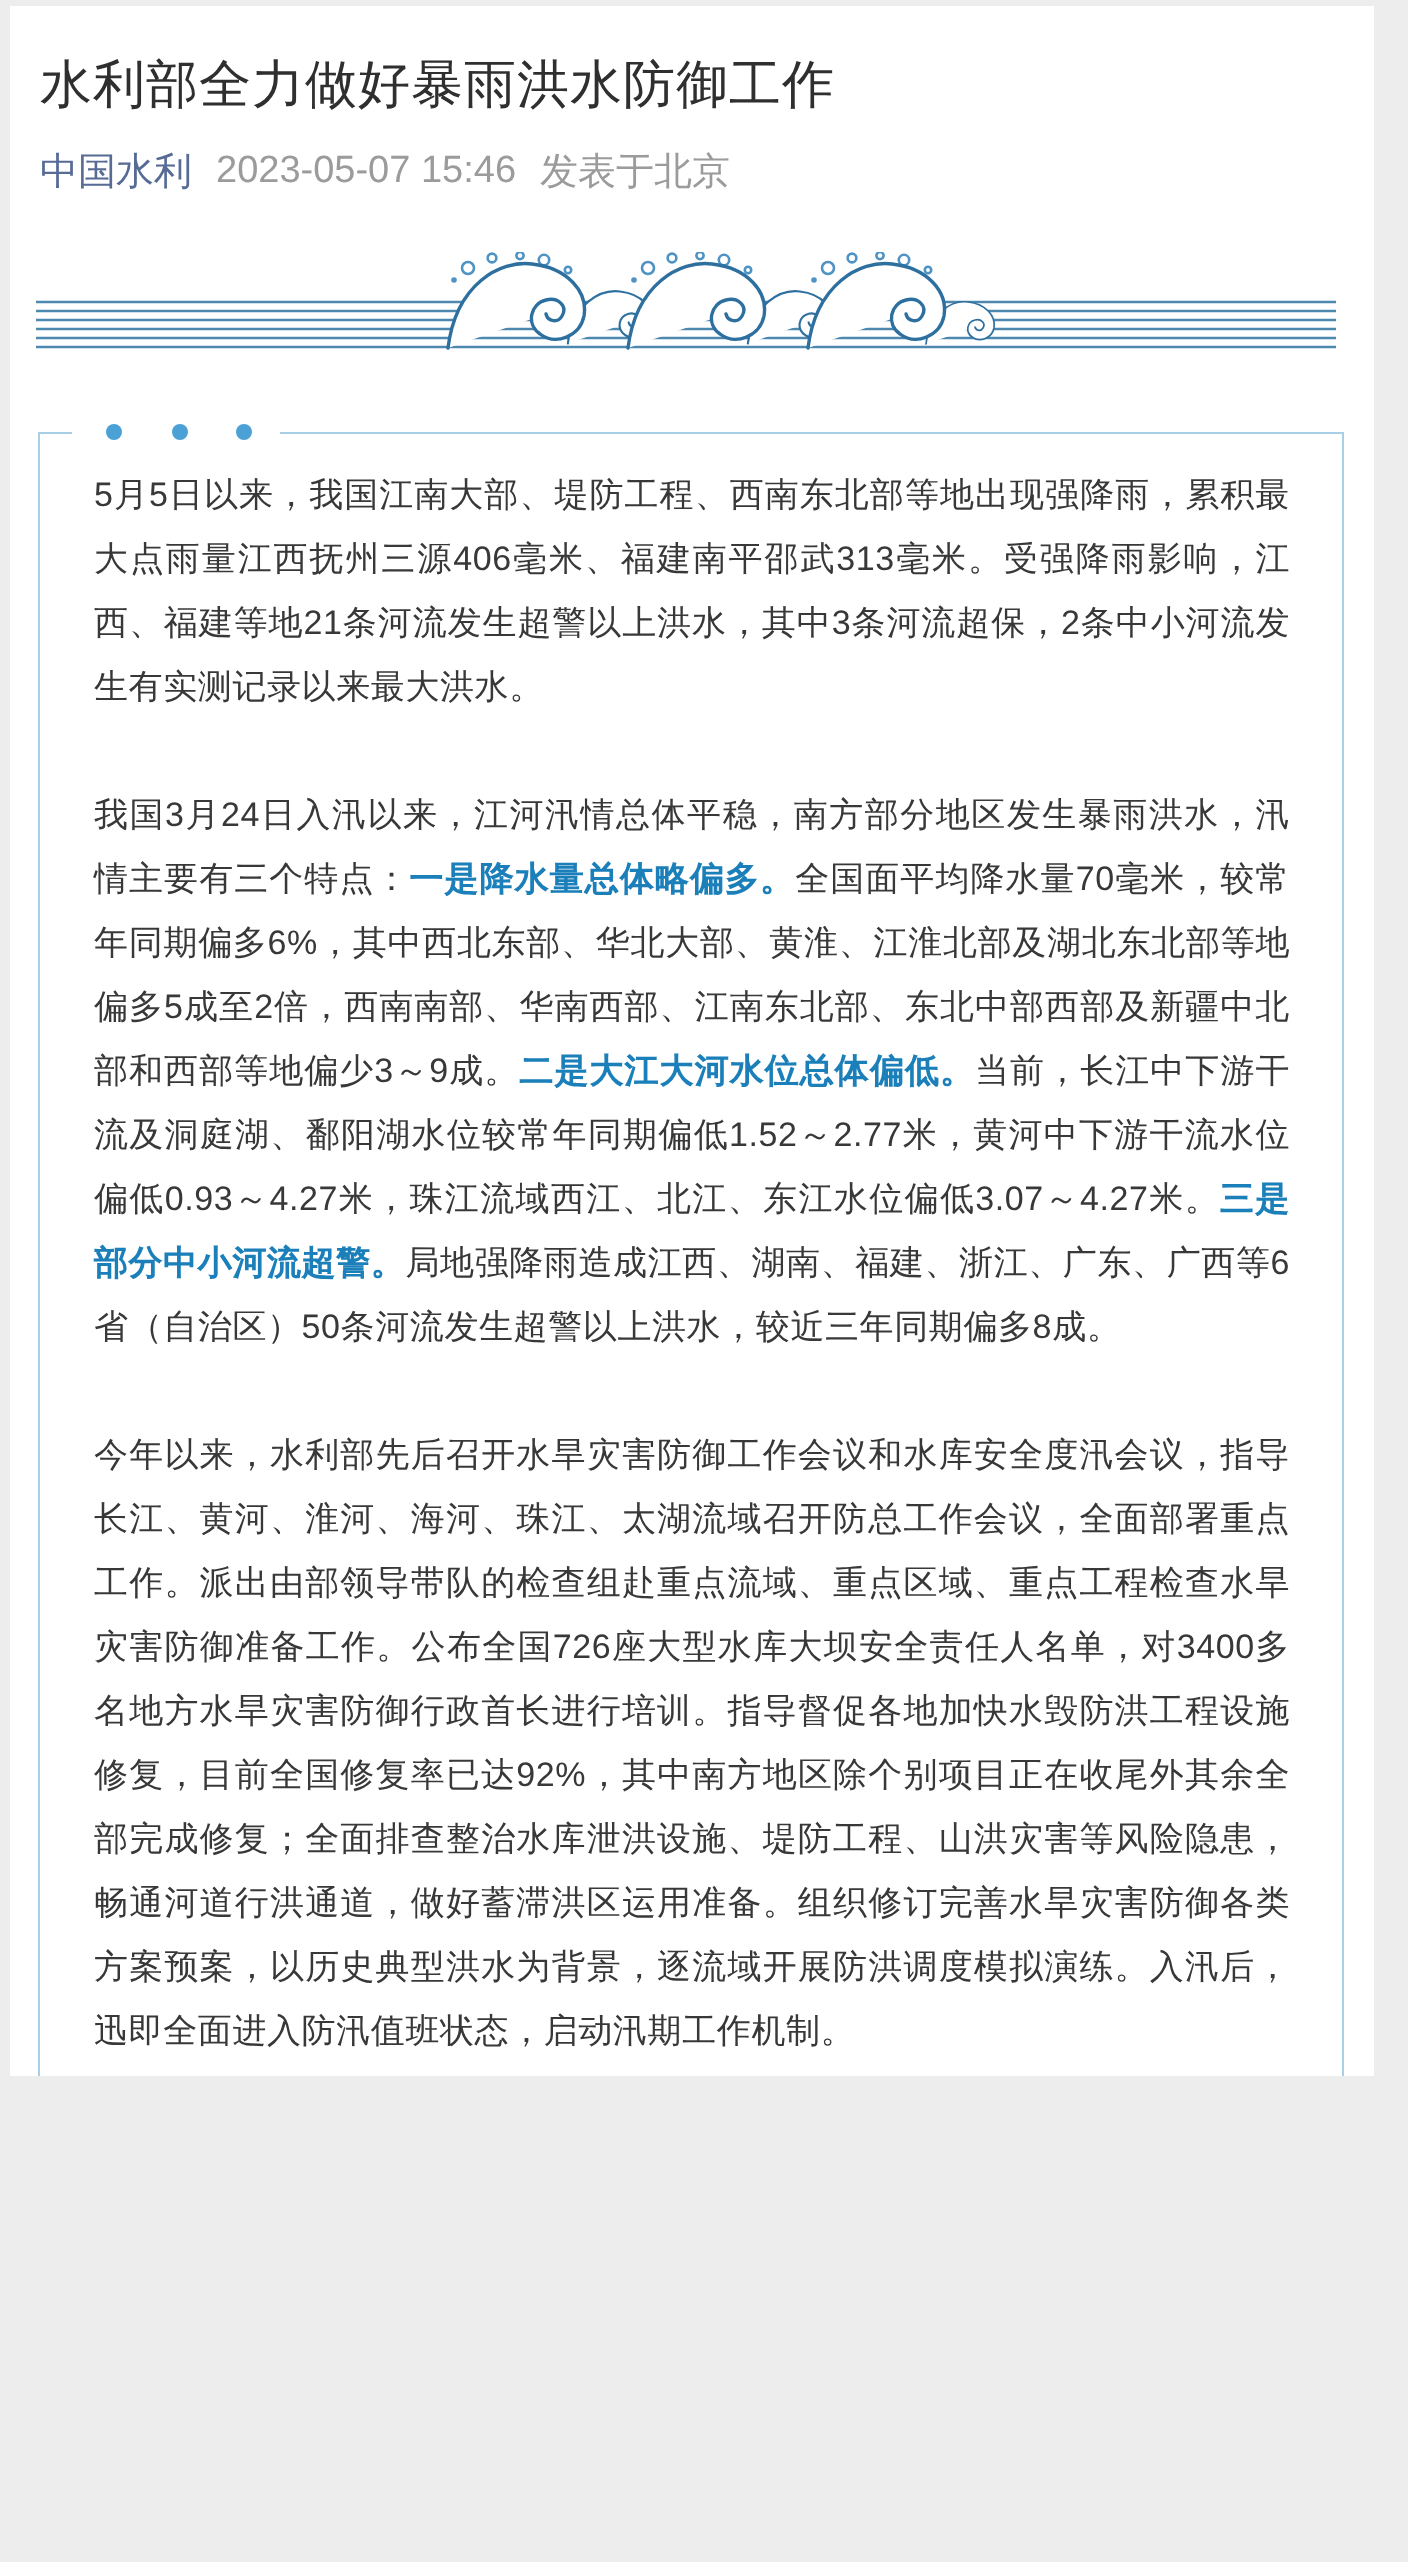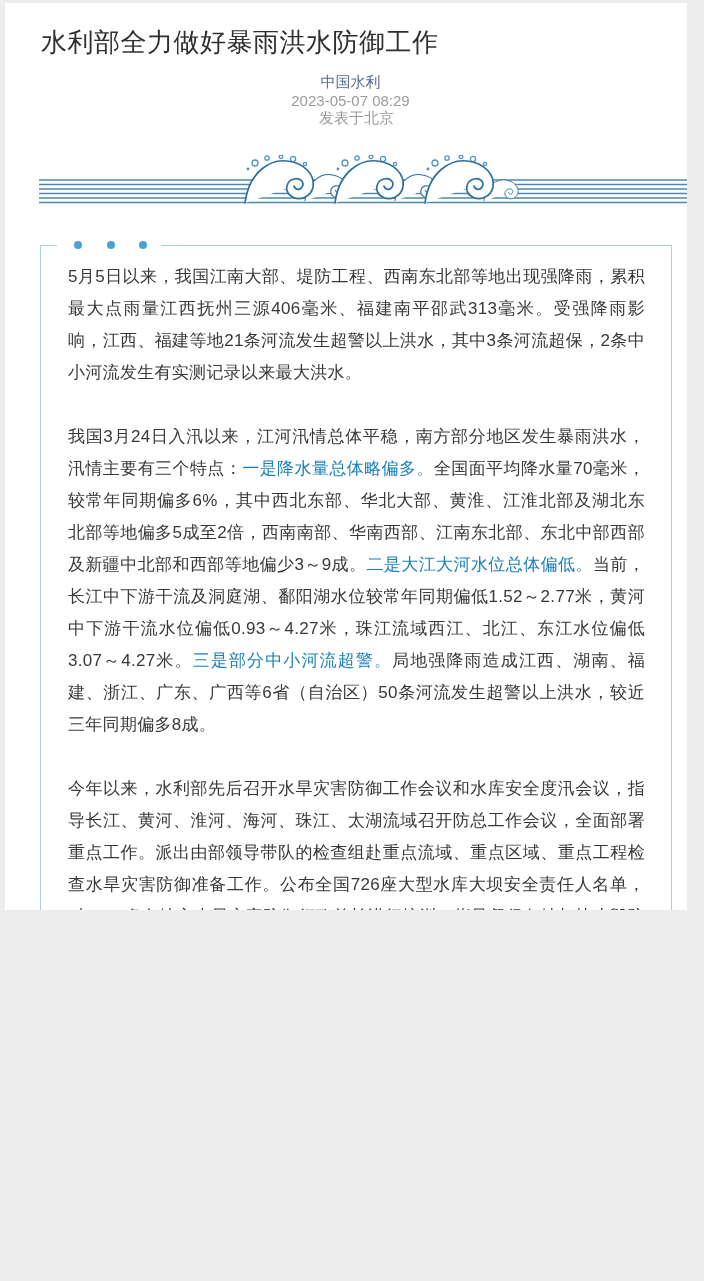--- a/index.html
+++ b/index.html
@@ -8,29 +8,29 @@
     --dot:#4ba0d6; --wave:#2d6f9f; --wave2:#4e93c4; --waveline:#4d88ae;
   }
   *{box-sizing:border-box;}
   html,body{margin:0;padding:0;}
   body{
     width:704px;height:1281px;overflow:hidden;
     background:var(--page-bg);
     font-family:"Liberation Sans","DejaVu Sans",sans-serif;
   }
   .card{
-    width:682px;height:907px;margin:3px 17px 7px 5px;
-    background:var(--card-bg);overflow:hidden;padding-left:21px;
+    width:682px;height:1035px;margin:3px 17px 7px 5px;
+    background:var(--card-bg);overflow:hidden;
   }
   .header{padding:22px 15px 0 15px;}
   .title{
     font-size:26px;line-height:1.35;color:var(--title);
     font-weight:400;letter-spacing:0.5px;margin:0;
   }
-  .meta{margin-top:13px;font-size:15px;display:flex;align-items:center;flex-direction:column;}
+  .meta{margin-top:13px;font-size:19px;display:flex;align-items:center;}
   .account{color:var(--link);cursor:pointer;margin-right:12px;}
   .timestamp{color:var(--meta);margin-right:12px;}
   .location{color:var(--meta);}
   .banner{margin:27px 0 0 13px;display:block;}
   .content-box{
     position:relative;
     margin:38px 15px 0 14px;
     border:1px solid var(--border);
     padding:15px 26px 18px 27px;
   }
@@ -42,32 +42,32 @@
     position:absolute;top:-5px;width:8px;height:8px;border-radius:50%;
     background:var(--dot);
   }
   .dot1{left:33px;} .dot2{left:66px;} .dot3{left:98px;}
   .content-box p{
     margin:0 0 32px 0;
     font-size:17px;line-height:32px;letter-spacing:0.3px;
     color:var(--body);text-align:justify;
   }
   .content-box p:last-child{margin-bottom:0;}
-  .hl{color:var(--highlight);font-weight:400;}
+  .hl{color:var(--highlight);font-weight:700;}
 </style>
 </head>
 <body>
 
 <div class="card">
 
   <div class="header">
     <h1 class="title">水利部全力做好暴雨洪水防御工作</h1>
     <div class="meta">
       <span class="account">中国水利</span>
-      <span class="timestamp">2023-05-07 08:29</span>
+      <span class="timestamp">2023-05-07 15:46</span>
       <span class="location">发表于北京</span>
     </div>
   </div>
 
   <svg class="banner" width="650" height="52" viewBox="0 0 650 52" aria-hidden="true">
     <defs>
       <path id="curl" d="M -34,48 C -30,16 -8,4 8,6 C 26,8 36,20 34,32 C 32,42 20,47 12,41 C 5,36 7,26 15,24 C 21,22.5 26,27 23,32 C 21,35.5 16,35 15,31" fill="#ffffff" stroke="var(--wave)" stroke-width="1.7" stroke-linecap="round" stroke-linejoin="round"></path>
       <g id="spray" fill="none" stroke="var(--wave2)" stroke-width="1.3">
         <circle cx="-24" cy="8" r="3"></circle>
         <circle cx="-12" cy="3" r="2.2"></circle>

